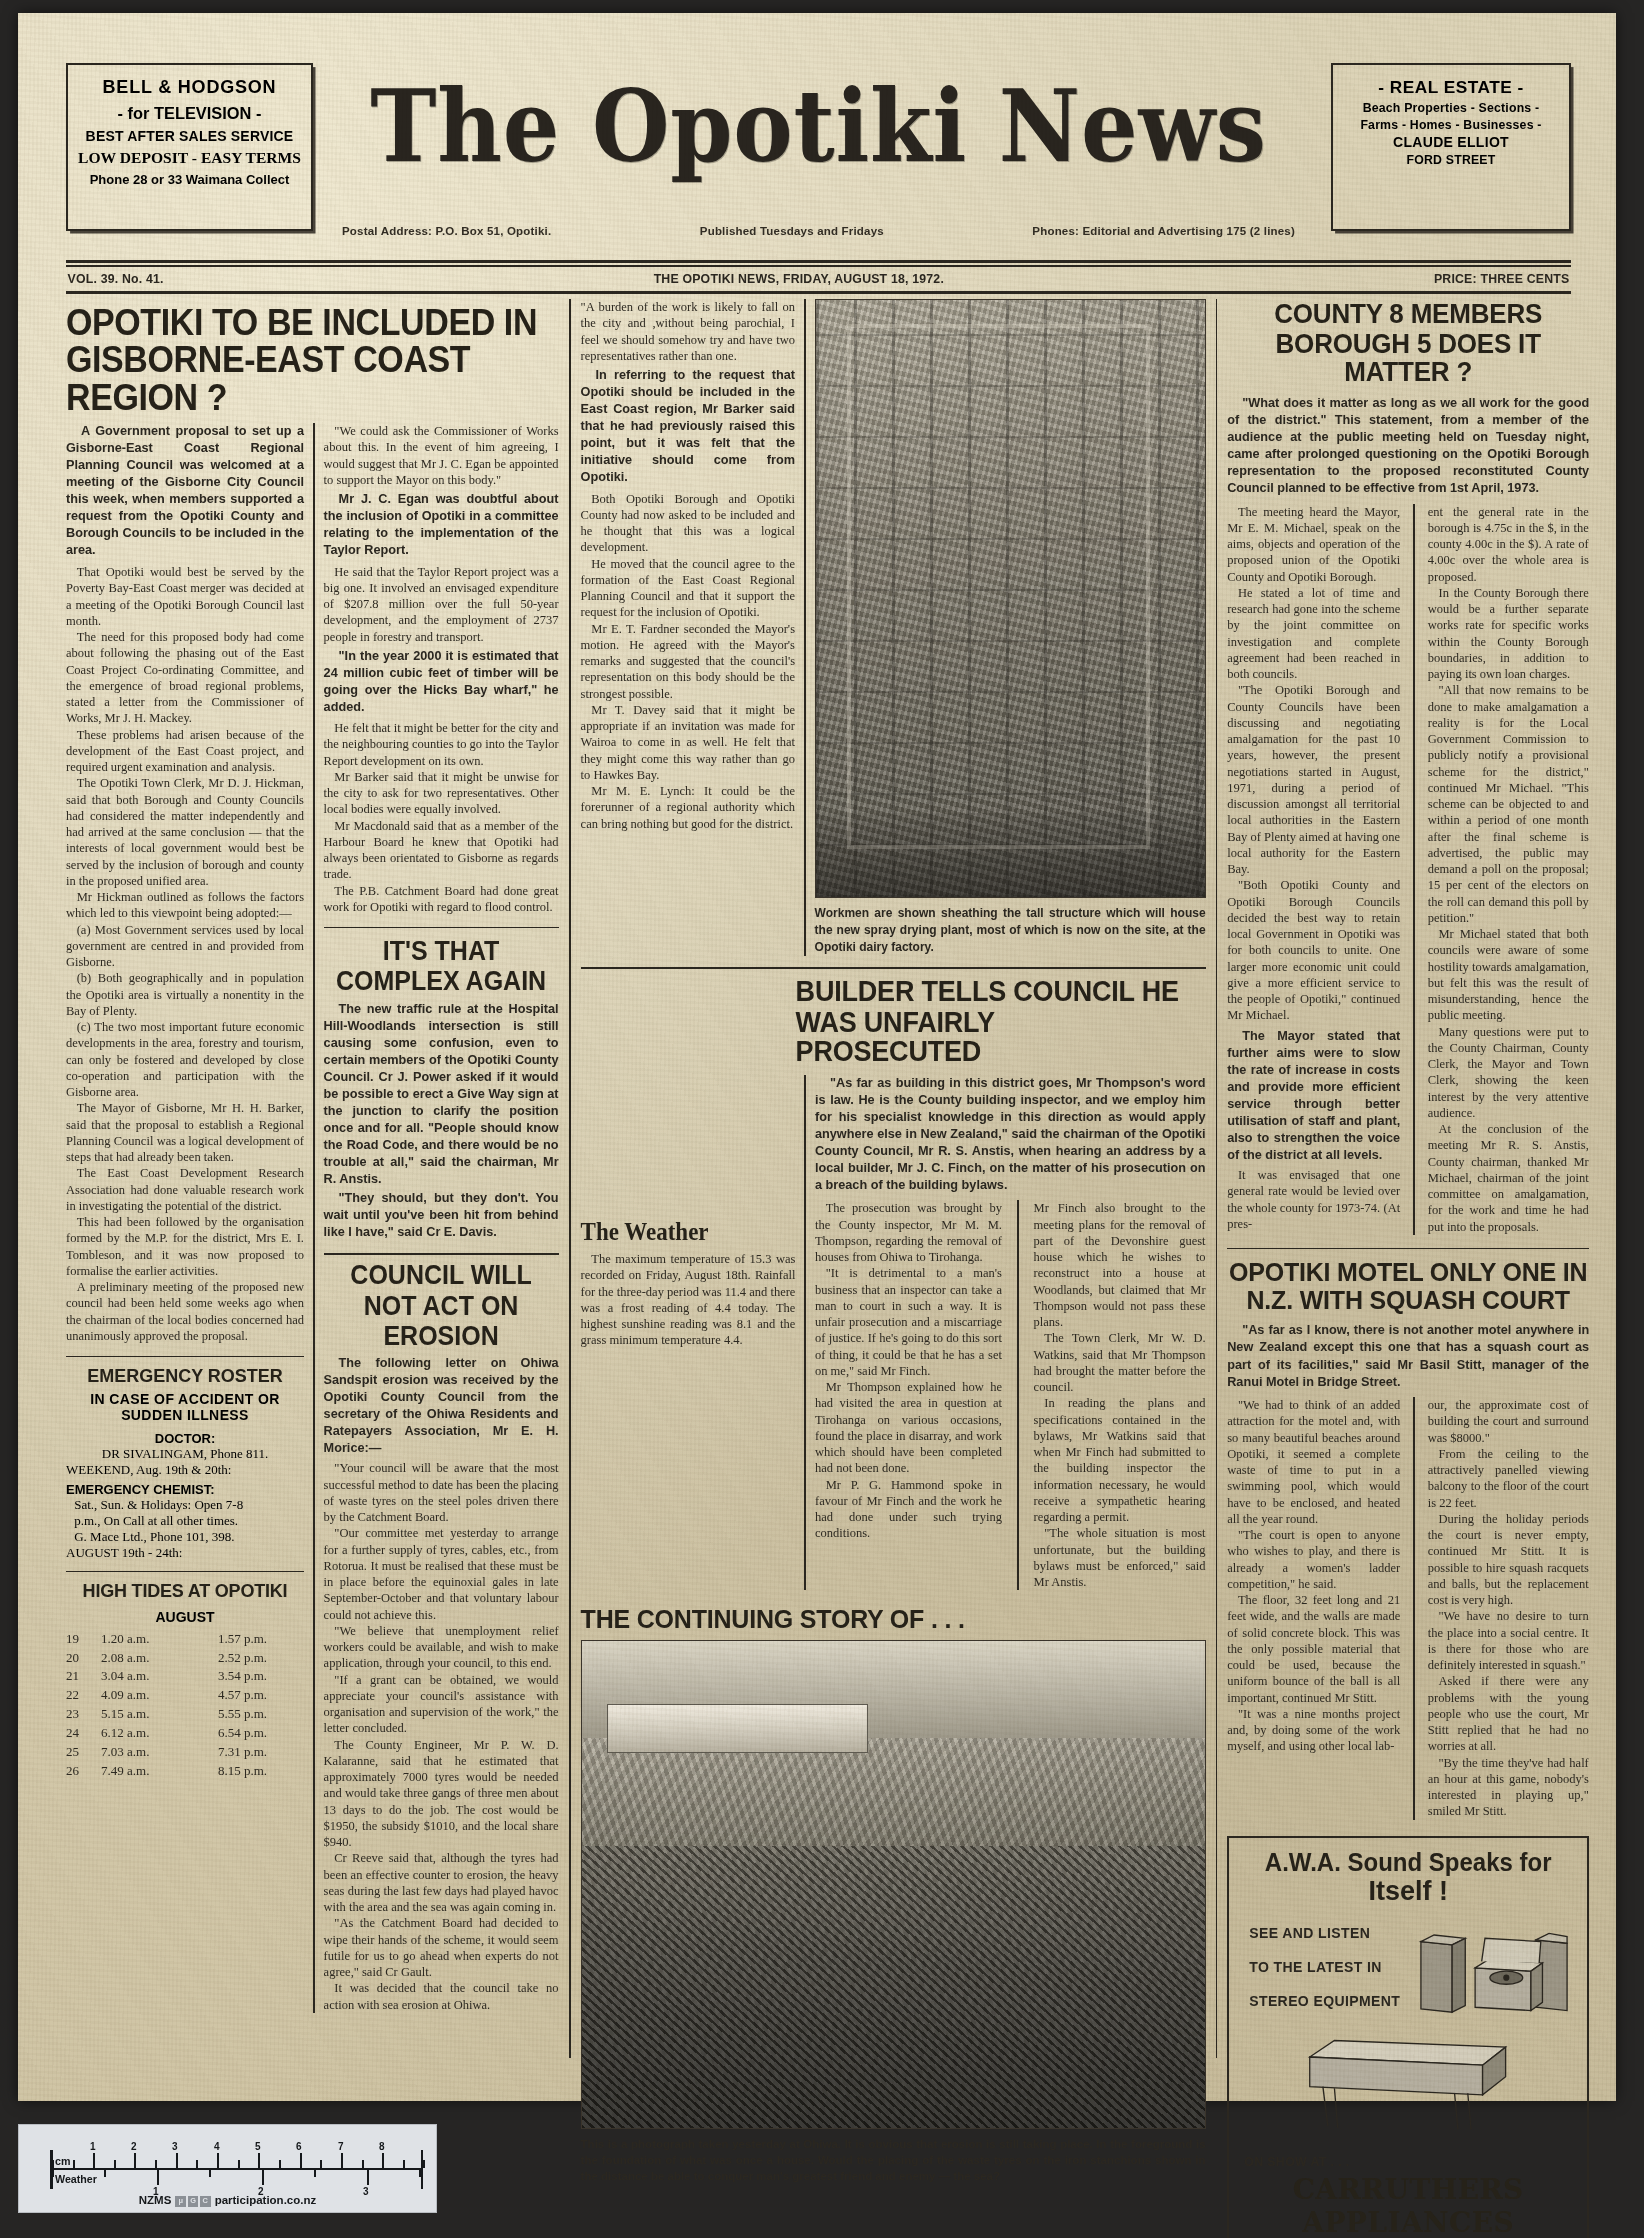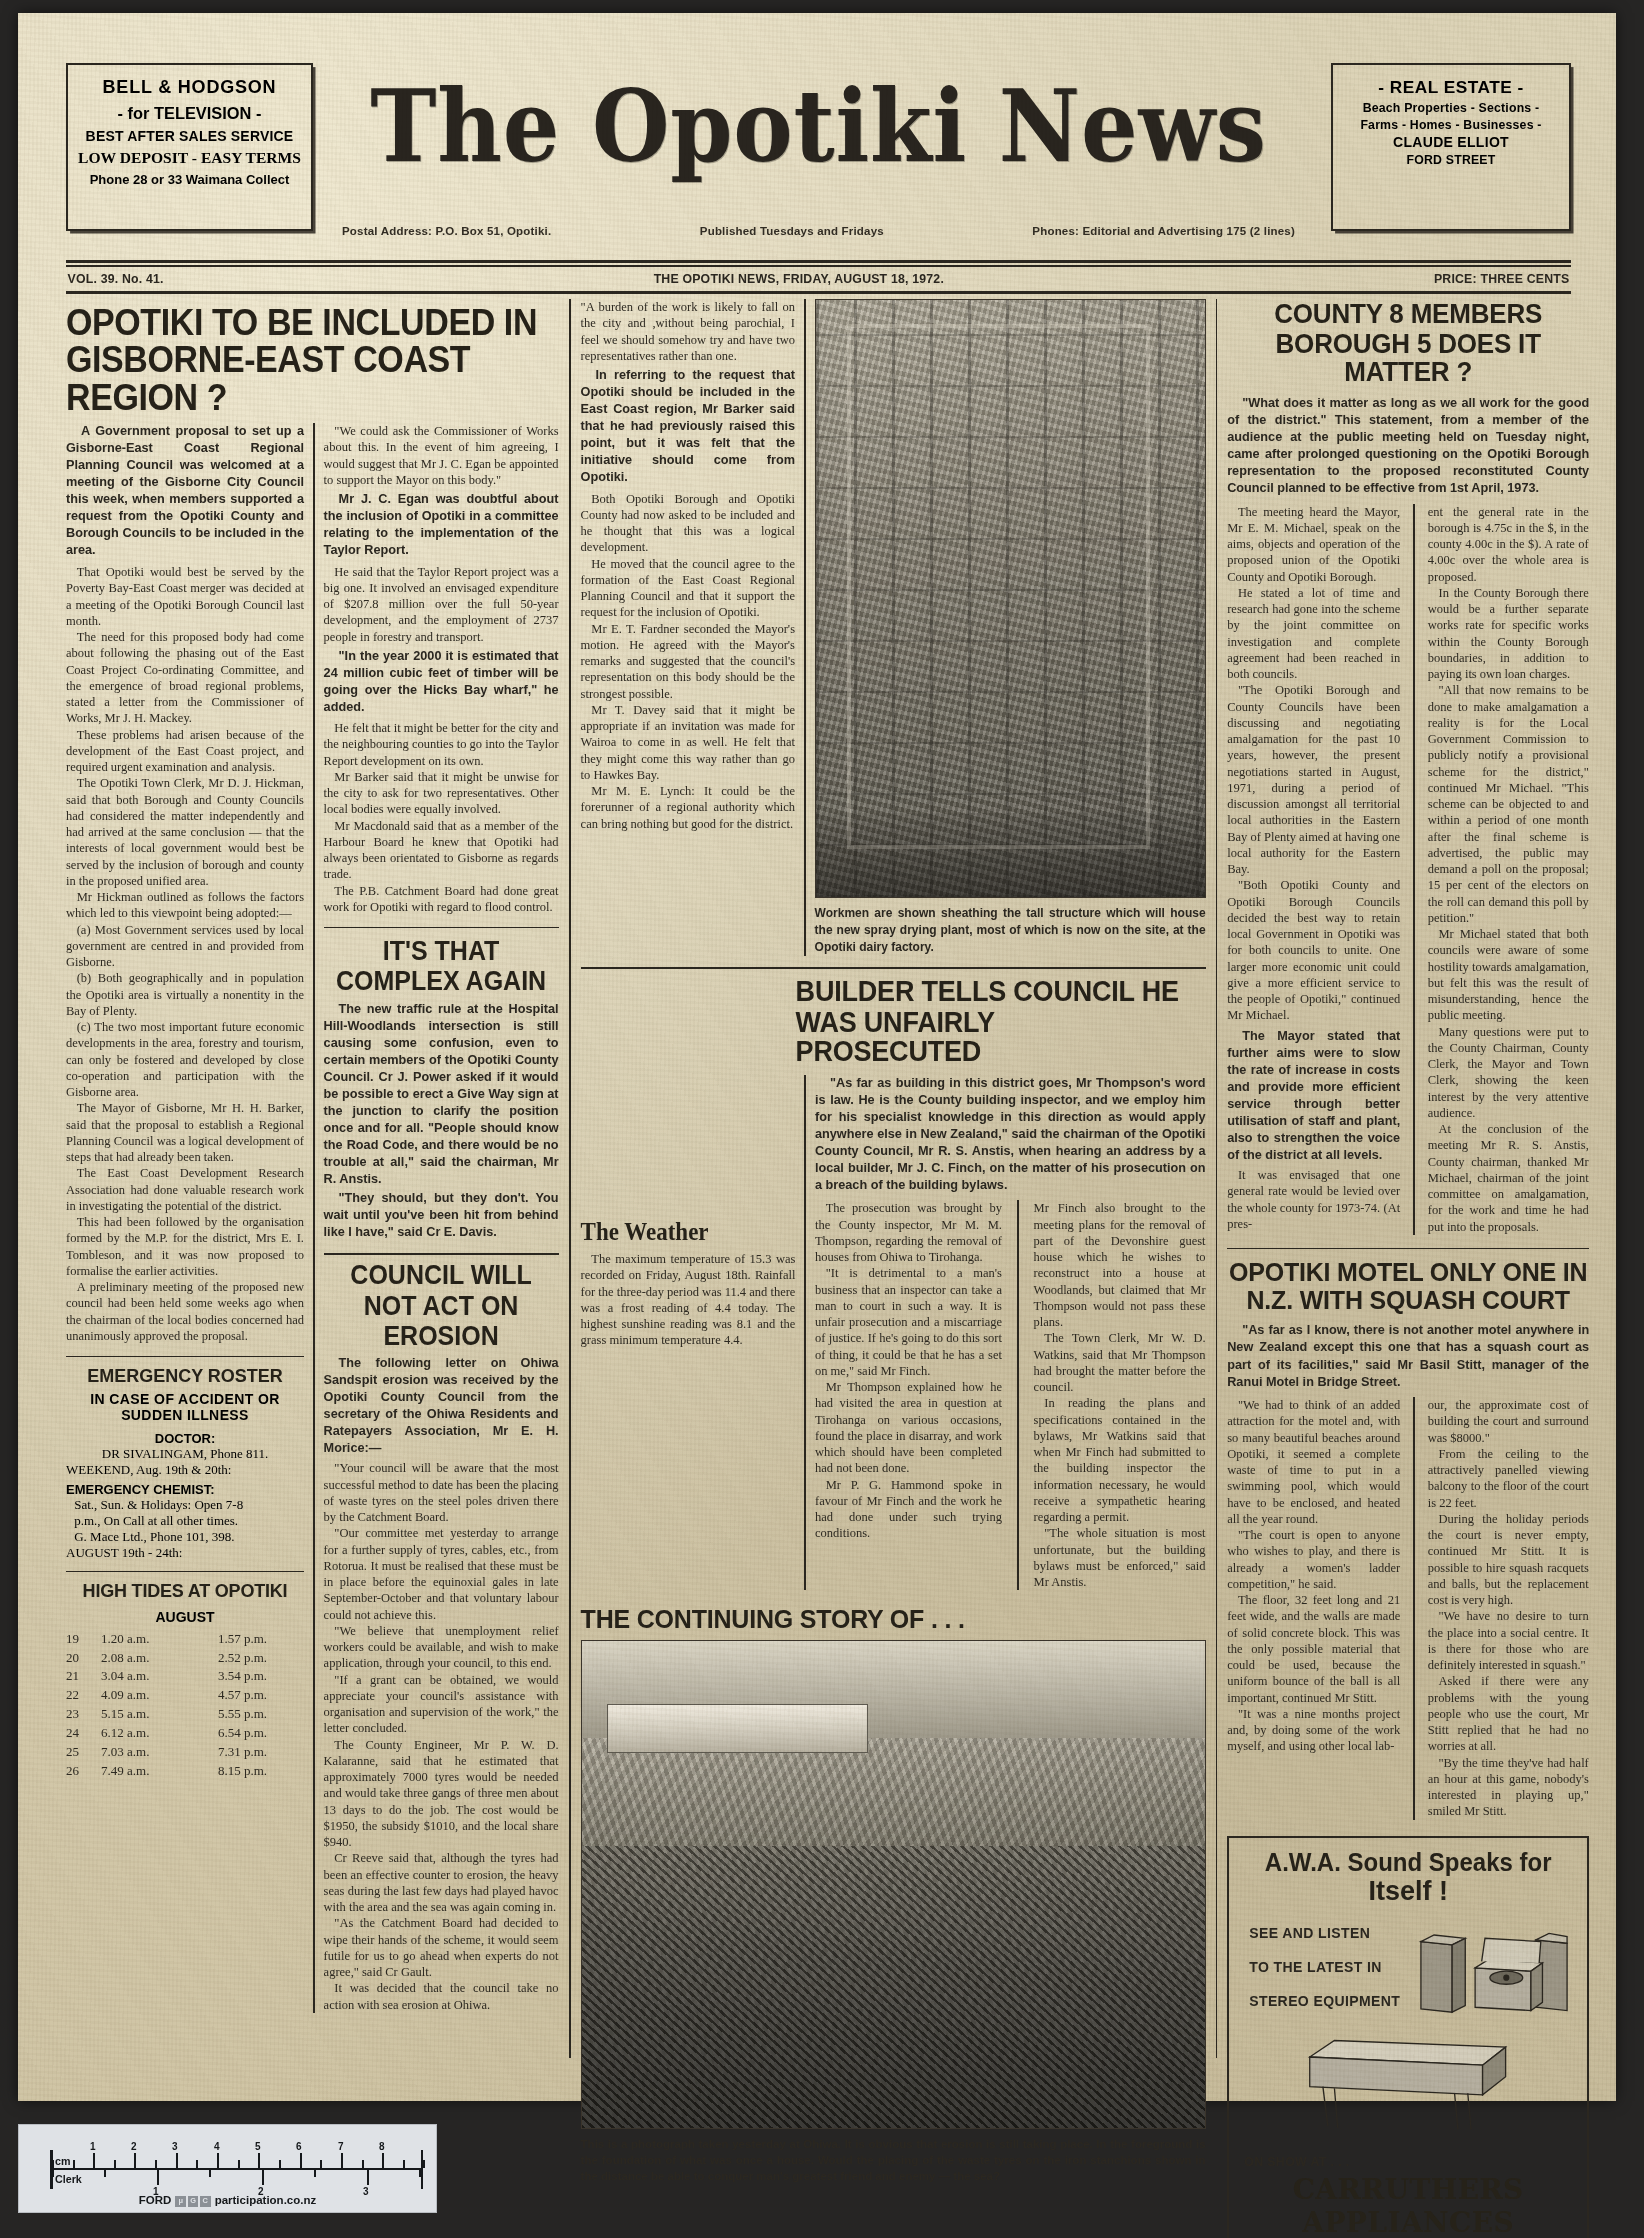--- a/index.html
+++ b/index.html
@@ -556,21 +556,21 @@
       </div>
     </div>
   </div>
 </div>
 
 <div id="ruler">
   <div class="vstart"></div>
   <div class="vend"></div>
   <div class="rtrack"></div>
   <div class="lblcm">cm</div>
-  <div class="lblin">Clerk</div>
+  <div class="lblin">Weather</div>
 
   <div id="ticks">
       <div class="tickup" style="left: 33px;"></div>
       <div class="tickup" style="left: 54px;"></div>
       <div class="tickup maj" style="left: 74px;"></div>
       <div class="tnum" style="left: 71px;">1</div>
       <div class="tickup" style="left: 95px;"></div>
       <div class="tickup maj" style="left: 115px;"></div>
       <div class="tnum" style="left: 112px;">2</div>
       <div class="tickup" style="left: 136px;"></div>
@@ -600,18 +600,18 @@
       <div class="tickdn" style="left: 190px;"></div>
       <div class="tickdn maj" style="left: 243px;"></div>
       <div class="tnumd" style="left: 239px;">2</div>
       <div class="tickdn" style="left: 295px;"></div>
       <div class="tickdn maj" style="left: 348px;"></div>
       <div class="tnumd" style="left: 344px;">3</div>
       <div class="tickdn" style="left: 400px;"></div>
     </div>
 
   <div class="brand">
-    <span>FORD</span>
+    <span>NZMS</span>
     <span class="sq">μ</span><span class="sq">G</span><span class="sq">C</span>
     <span>participation.co.nz</span>
   </div>
 </div>
 
 
 </body></html>

